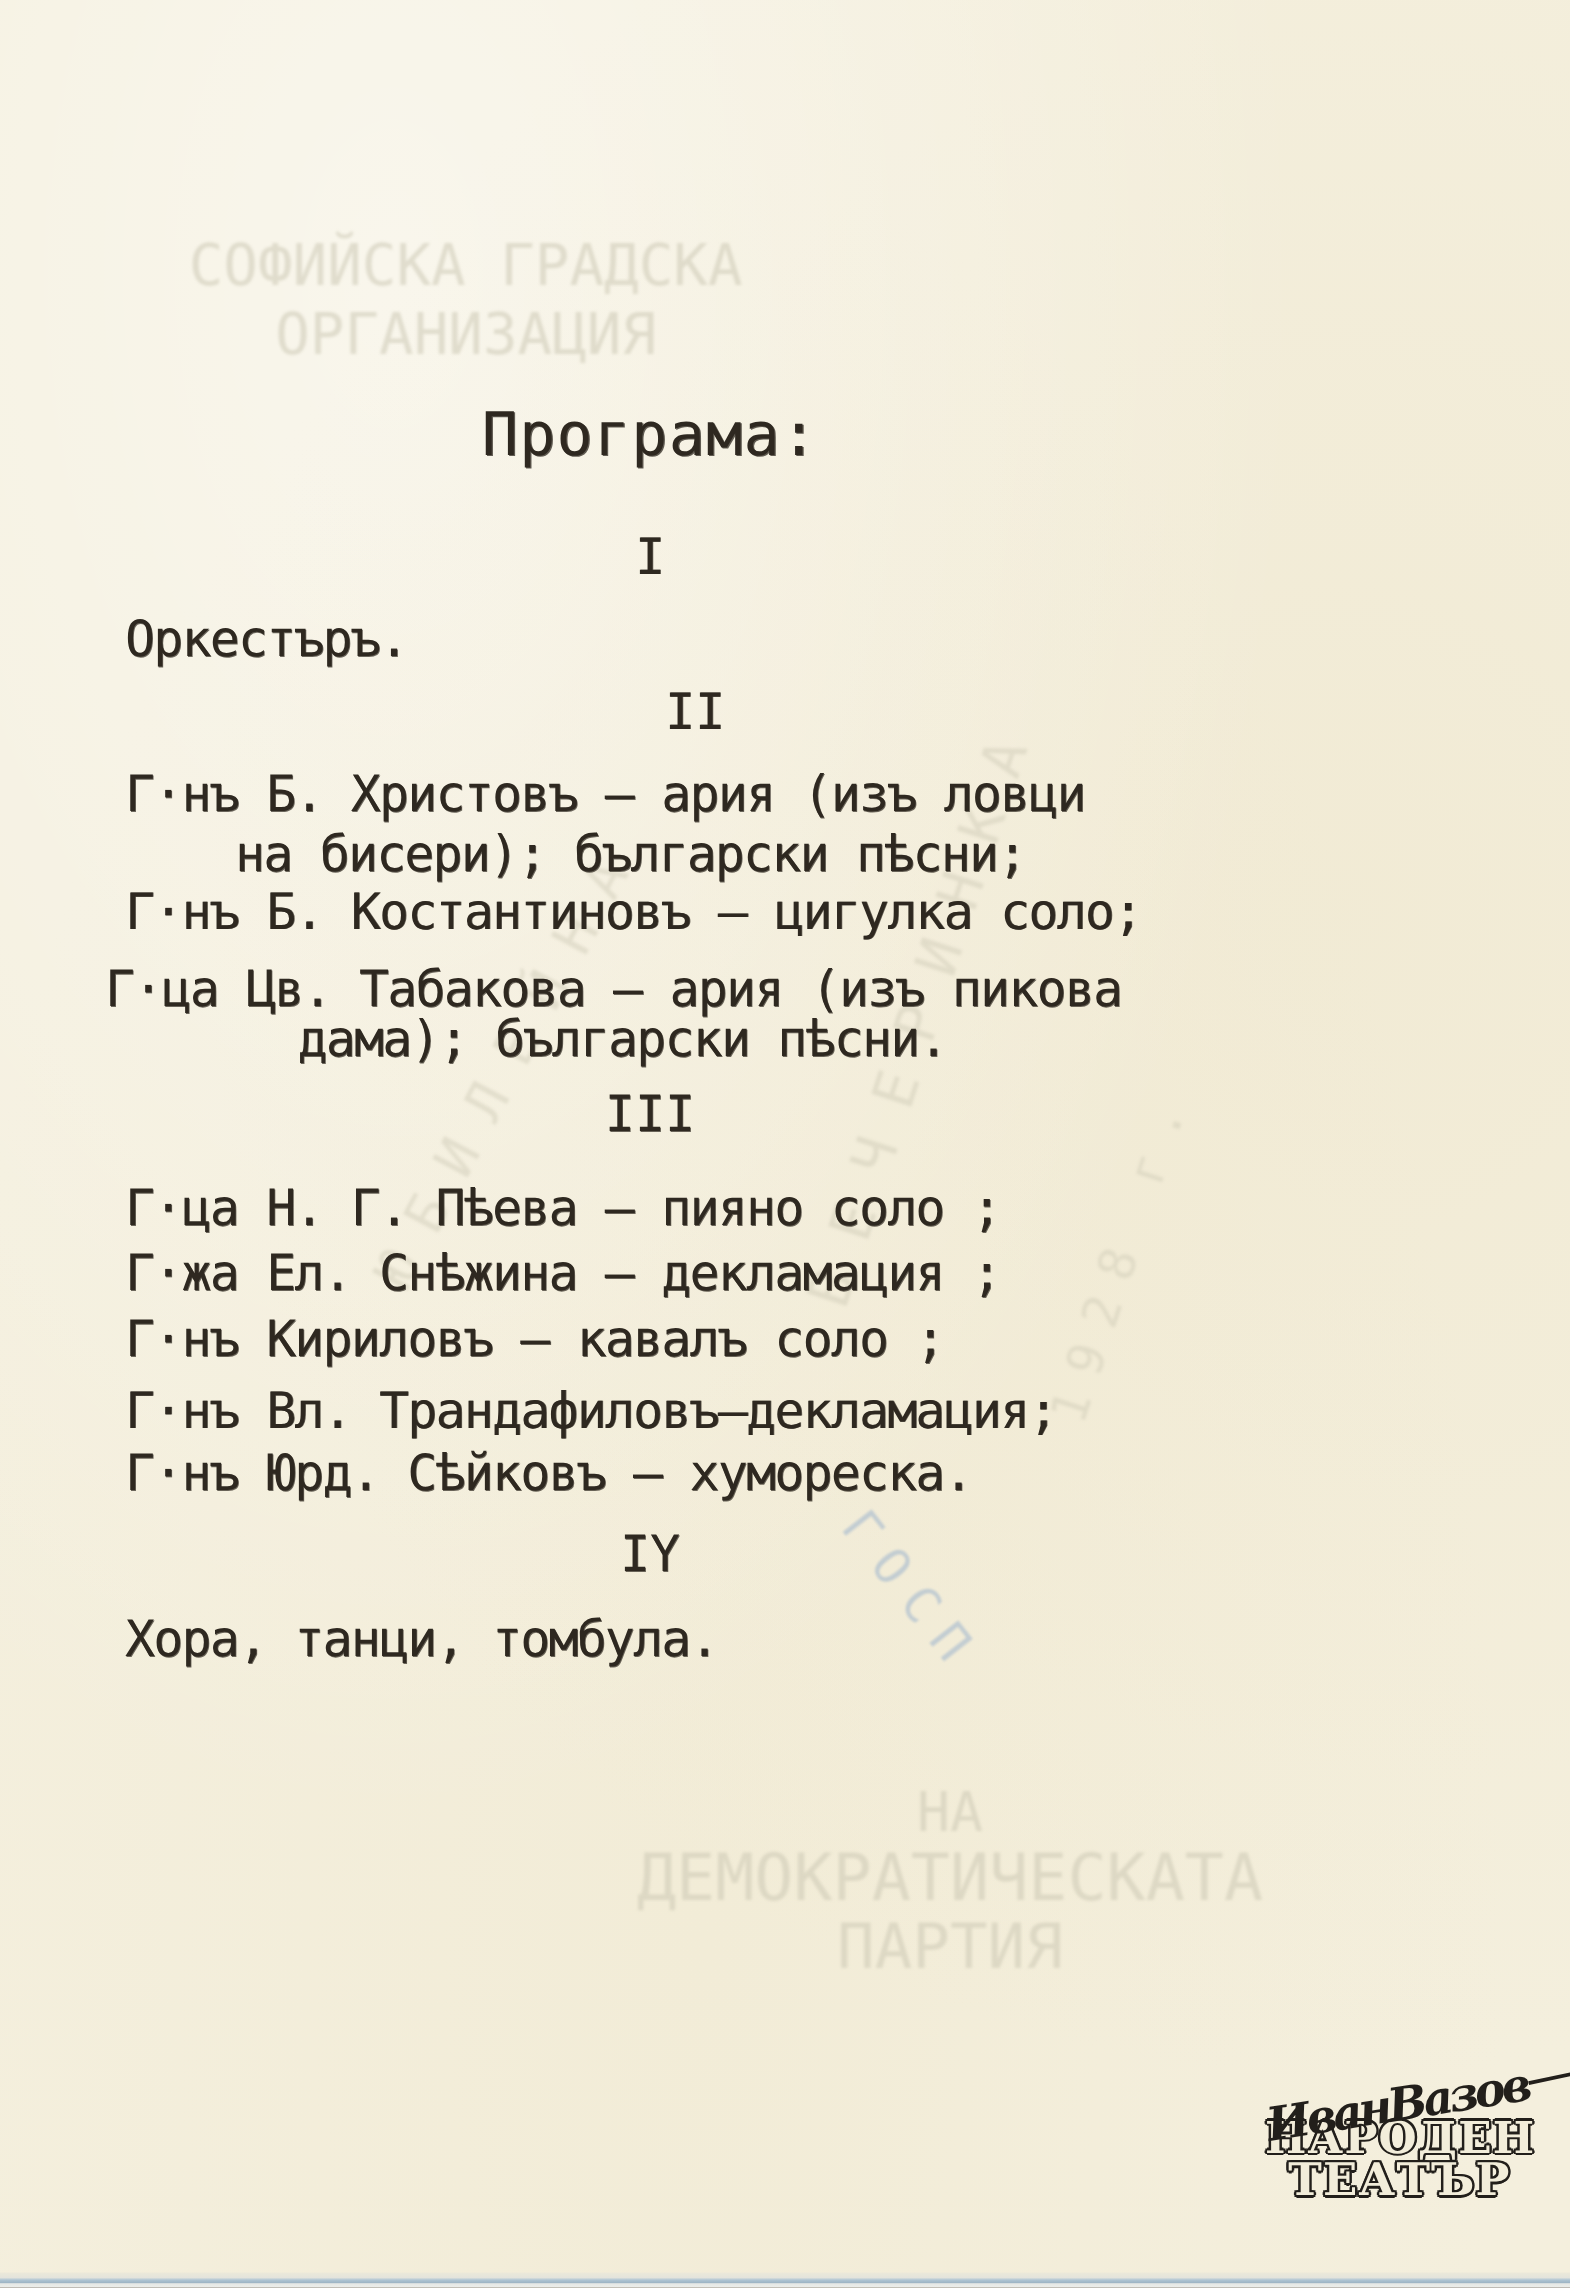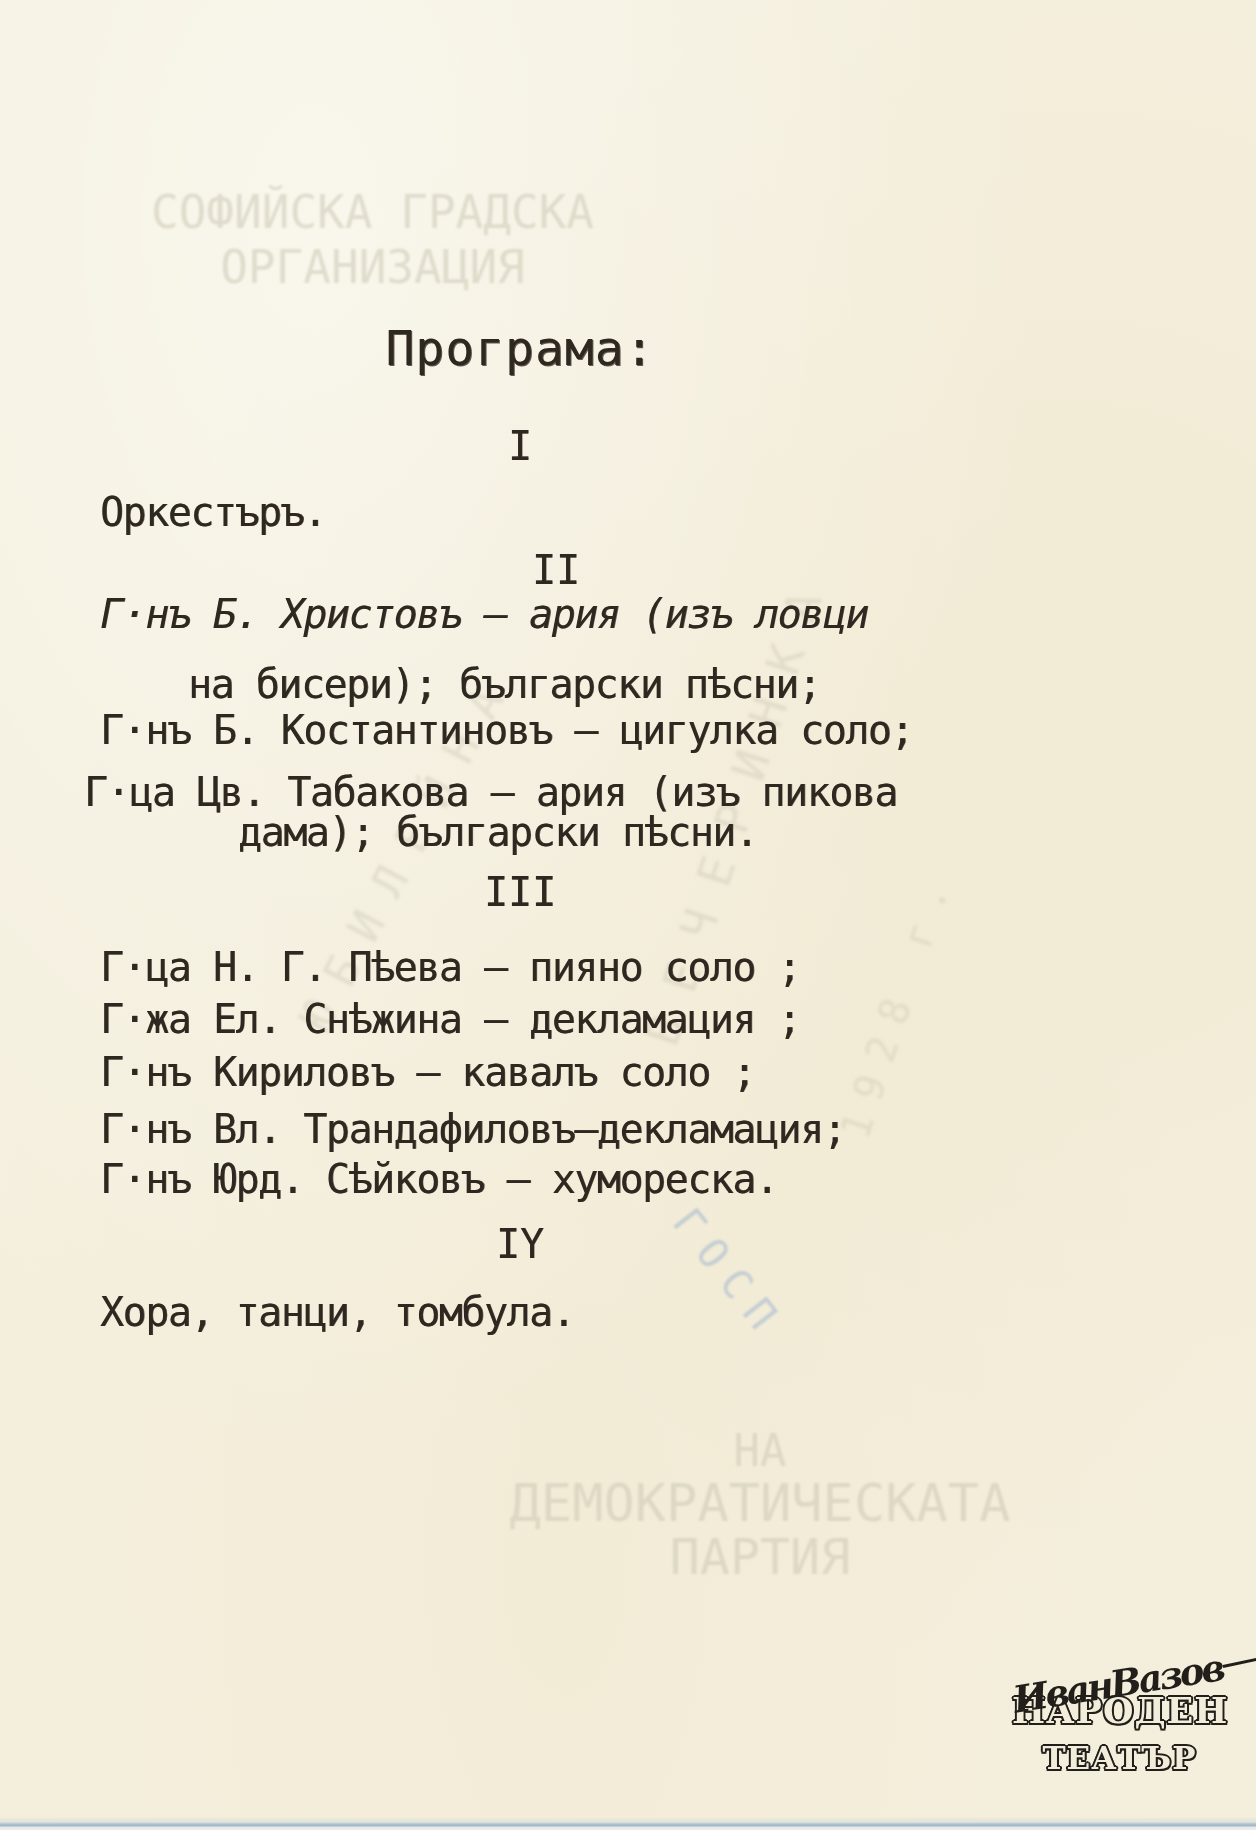--- a/index.html
+++ b/index.html
@@ -88,21 +88,21 @@
     font-weight:bold;
     color:#f2edda;
     letter-spacing:1px;
     line-height:0.95;
     text-shadow:
       2px 0 #221f1b,-2px 0 #221f1b,0 2px #221f1b,0 -2px #221f1b,
       1.5px 1.5px #221f1b,-1.5px -1.5px #221f1b,
       1.5px -1.5px #221f1b,-1.5px 1.5px #221f1b;
   }
   .stamp .l1{font-size:35px;margin-top:-8px;}
-  .stamp .l2{font-size:31px;margin-top:17px;}
+  .stamp .l2{font-size:36px;margin-top:0;}
   
   .scan-edge{
     position:absolute;
     left:0;bottom:0;width:100%;height:12px;
     background:linear-gradient(to bottom,
       #ece9da 0px,#e4e4dc 4px,#aec4d3 6px,#9fb6c6 8px,#e6e8e5 9px,#eceeeb 12px);
   }
 </style>
 </head>
 <body>
@@ -120,21 +120,21 @@
   <div class="ghost ghost-bottom-col" style="top:1425px;font-size:44px;">НА</div>
   <div class="ghost ghost-bottom-col" style="top:1473px;font-size:52px;">ДЕМОКРАТИЧЕСКАТА</div>
   <div class="ghost ghost-bottom-col" style="top:1528px;font-size:50px;">ПАРТИЯ</div>
 
   <div class="tline center-col title" style="top:322px;">Програма:</div>
 
   <div class="tline center-col numeral" style="top:424px;">I</div>
   <div class="tline" style="top:490px;left:100px;">Оркестъръ.</div>
 
   <div class="tline center-col numeral" style="top:548px;padding-left:36px;">II</div>
-  <div class="tline" style="top:592px;left:100px;font-style:italic;">Г·нъ Б. Христовъ — ария (изъ ловци</div>
+  <div class="tline" style="top:614px;left:100px;">Г·нъ Б. Христовъ — ария (изъ ловци</div>
   <div class="tline" style="top:662px;left:188px;text-align:center;">на бисери); български пѣсни;</div>
   <div class="tline" style="top:708px;left:100px;">Г·нъ Б. Костантиновъ — цигулка соло;</div>
   <div class="tline" style="top:770px;left:84px;text-align:center;">Г·ца Цв. Табакова — ария (изъ пикова</div>
   <div class="tline" style="top:810px;left:238px;">дама); български пѣсни.</div>
 
   <div class="tline center-col numeral" style="top:870px;">III</div>
   <div class="tline" style="top:945px;left:100px;">Г·ца Н. Г. Пѣева — пияно соло ;</div>
   <div class="tline" style="top:997px;left:100px;">Г·жа Ел. Снѣжина — декламация ;</div>
   <div class="tline" style="top:1050px;left:100px;">Г·нъ Кириловъ — кавалъ соло ;</div>
   <div class="tline" style="top:1107px;left:100px;">Г·нъ Вл. Трандафиловъ—декламация;</div>

